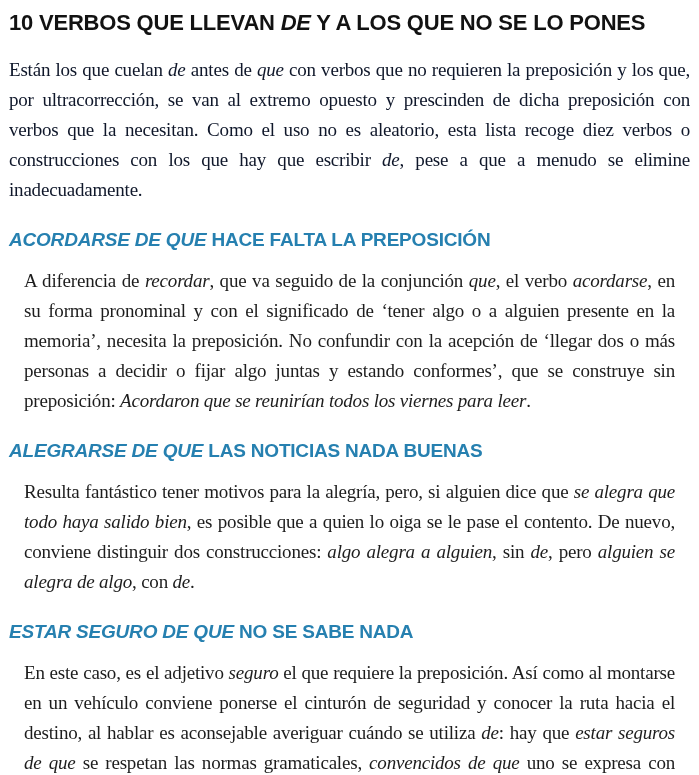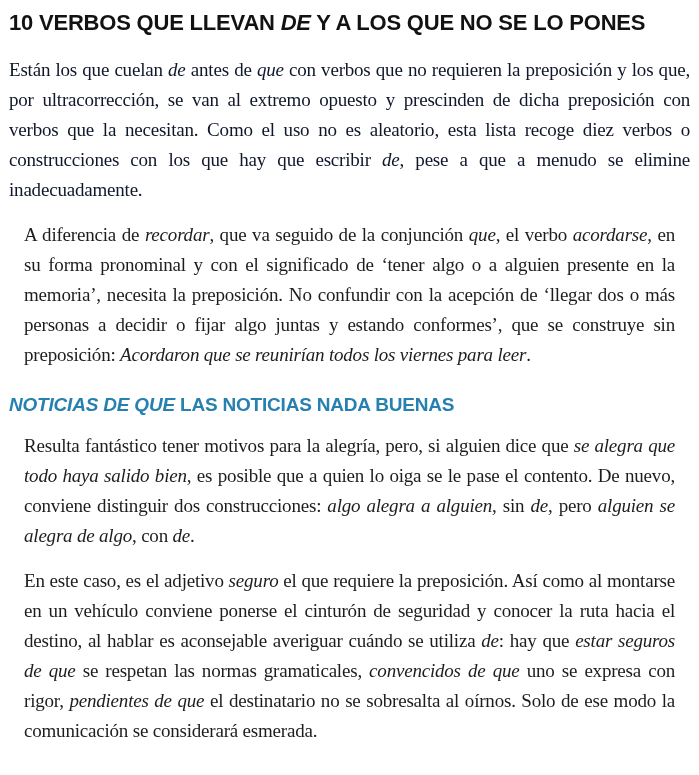--- a/index.html
+++ b/index.html
@@ -64,25 +64,27 @@
 </head>
 <body>
 
 <div class="page">
 
   <h1 class="title"><span>10 VERBOS QUE LLEVAN </span><span class="run-i">DE</span><span> Y A LOS QUE NO SE LO PONES</span></h1>
 
   <p class="intro"><span>Están los que cuelan </span><span class="run-i">de</span><span> antes de </span><span class="run-i">que</span><span> con verbos que no requieren la preposición y los que, por ultracorrección, se van al extremo opuesto y prescinden de dicha preposición con verbos que la necesitan. Como el uso no es aleatorio, esta lista recoge diez verbos o construcciones con los que hay que escribir </span><span class="run-i">de</span><span>, pese a que a menudo se elimine inadecuadamente.</span></p>
 
   <section>
+    <h2 class="section-heading"><span class="run-i">ACORDARSE DE QUE</span><span> HACE FALTA LA PREPOSICIÓN</span></h2>
     <p class="section-body"><span>A diferencia de </span><span class="run-i">recordar</span><span>, que va seguido de la conjunción </span><span class="run-i">que</span><span>, el verbo </span><span class="run-i">acordarse</span><span>, en su forma pronominal y con el significado de ‘tener algo o a alguien presente en la memoria’, necesita la preposición. No confundir con la acepción de ‘llegar dos o más personas a decidir o fijar algo juntas y estando conformes’, que se construye sin preposición: </span><span class="run-i">Acordaron que se reunirían todos los viernes para leer</span><span>.</span></p>
   </section>
 
   <section>
-    <h2 class="section-heading"><span class="run-i">NOTICIAS DE QUE</span><span> LAS NOTICIAS NADA BUENAS</span></h2>
+    <h2 class="section-heading"><span class="run-i">ALEGRARSE DE QUE</span><span> LAS NOTICIAS NADA BUENAS</span></h2>
     <p class="section-body"><span>Resulta fantástico tener motivos para la alegría, pero, si alguien dice que </span><span class="run-i">se alegra que todo haya salido bien</span><span>, es posible que a quien lo oiga se le pase el contento. De nuevo, conviene distinguir dos construcciones: </span><span class="run-i">algo alegra a alguien</span><span>, sin </span><span class="run-i">de</span><span>, pero </span><span class="run-i">alguien se alegra de algo</span><span>, con </span><span class="run-i">de</span><span>.</span></p>
   </section>
 
   <section>
+    <h2 class="section-heading"><span class="run-i">ESTAR SEGURO DE QUE</span><span> NO SE SABE NADA</span></h2>
     <p class="section-body"><span>En este caso, es el adjetivo </span><span class="run-i">seguro</span><span> el que requiere la preposición. Así como al montarse en un vehículo conviene ponerse el cinturón de seguridad y conocer la ruta hacia el destino, al hablar es aconsejable averiguar cuándo se utiliza </span><span class="run-i">de</span><span>: hay que </span><span class="run-i">estar seguros de que</span><span> se respetan las normas gramaticales, </span><span class="run-i">convencidos de que</span><span> uno se expresa con rigor, </span><span class="run-i">pendientes de que</span><span> el destinatario no se sobresalta al oírnos. Solo de ese modo la comunicación se considerará esmerada.</span></p>
   </section>
 
 </div>
 
 </body></html>

